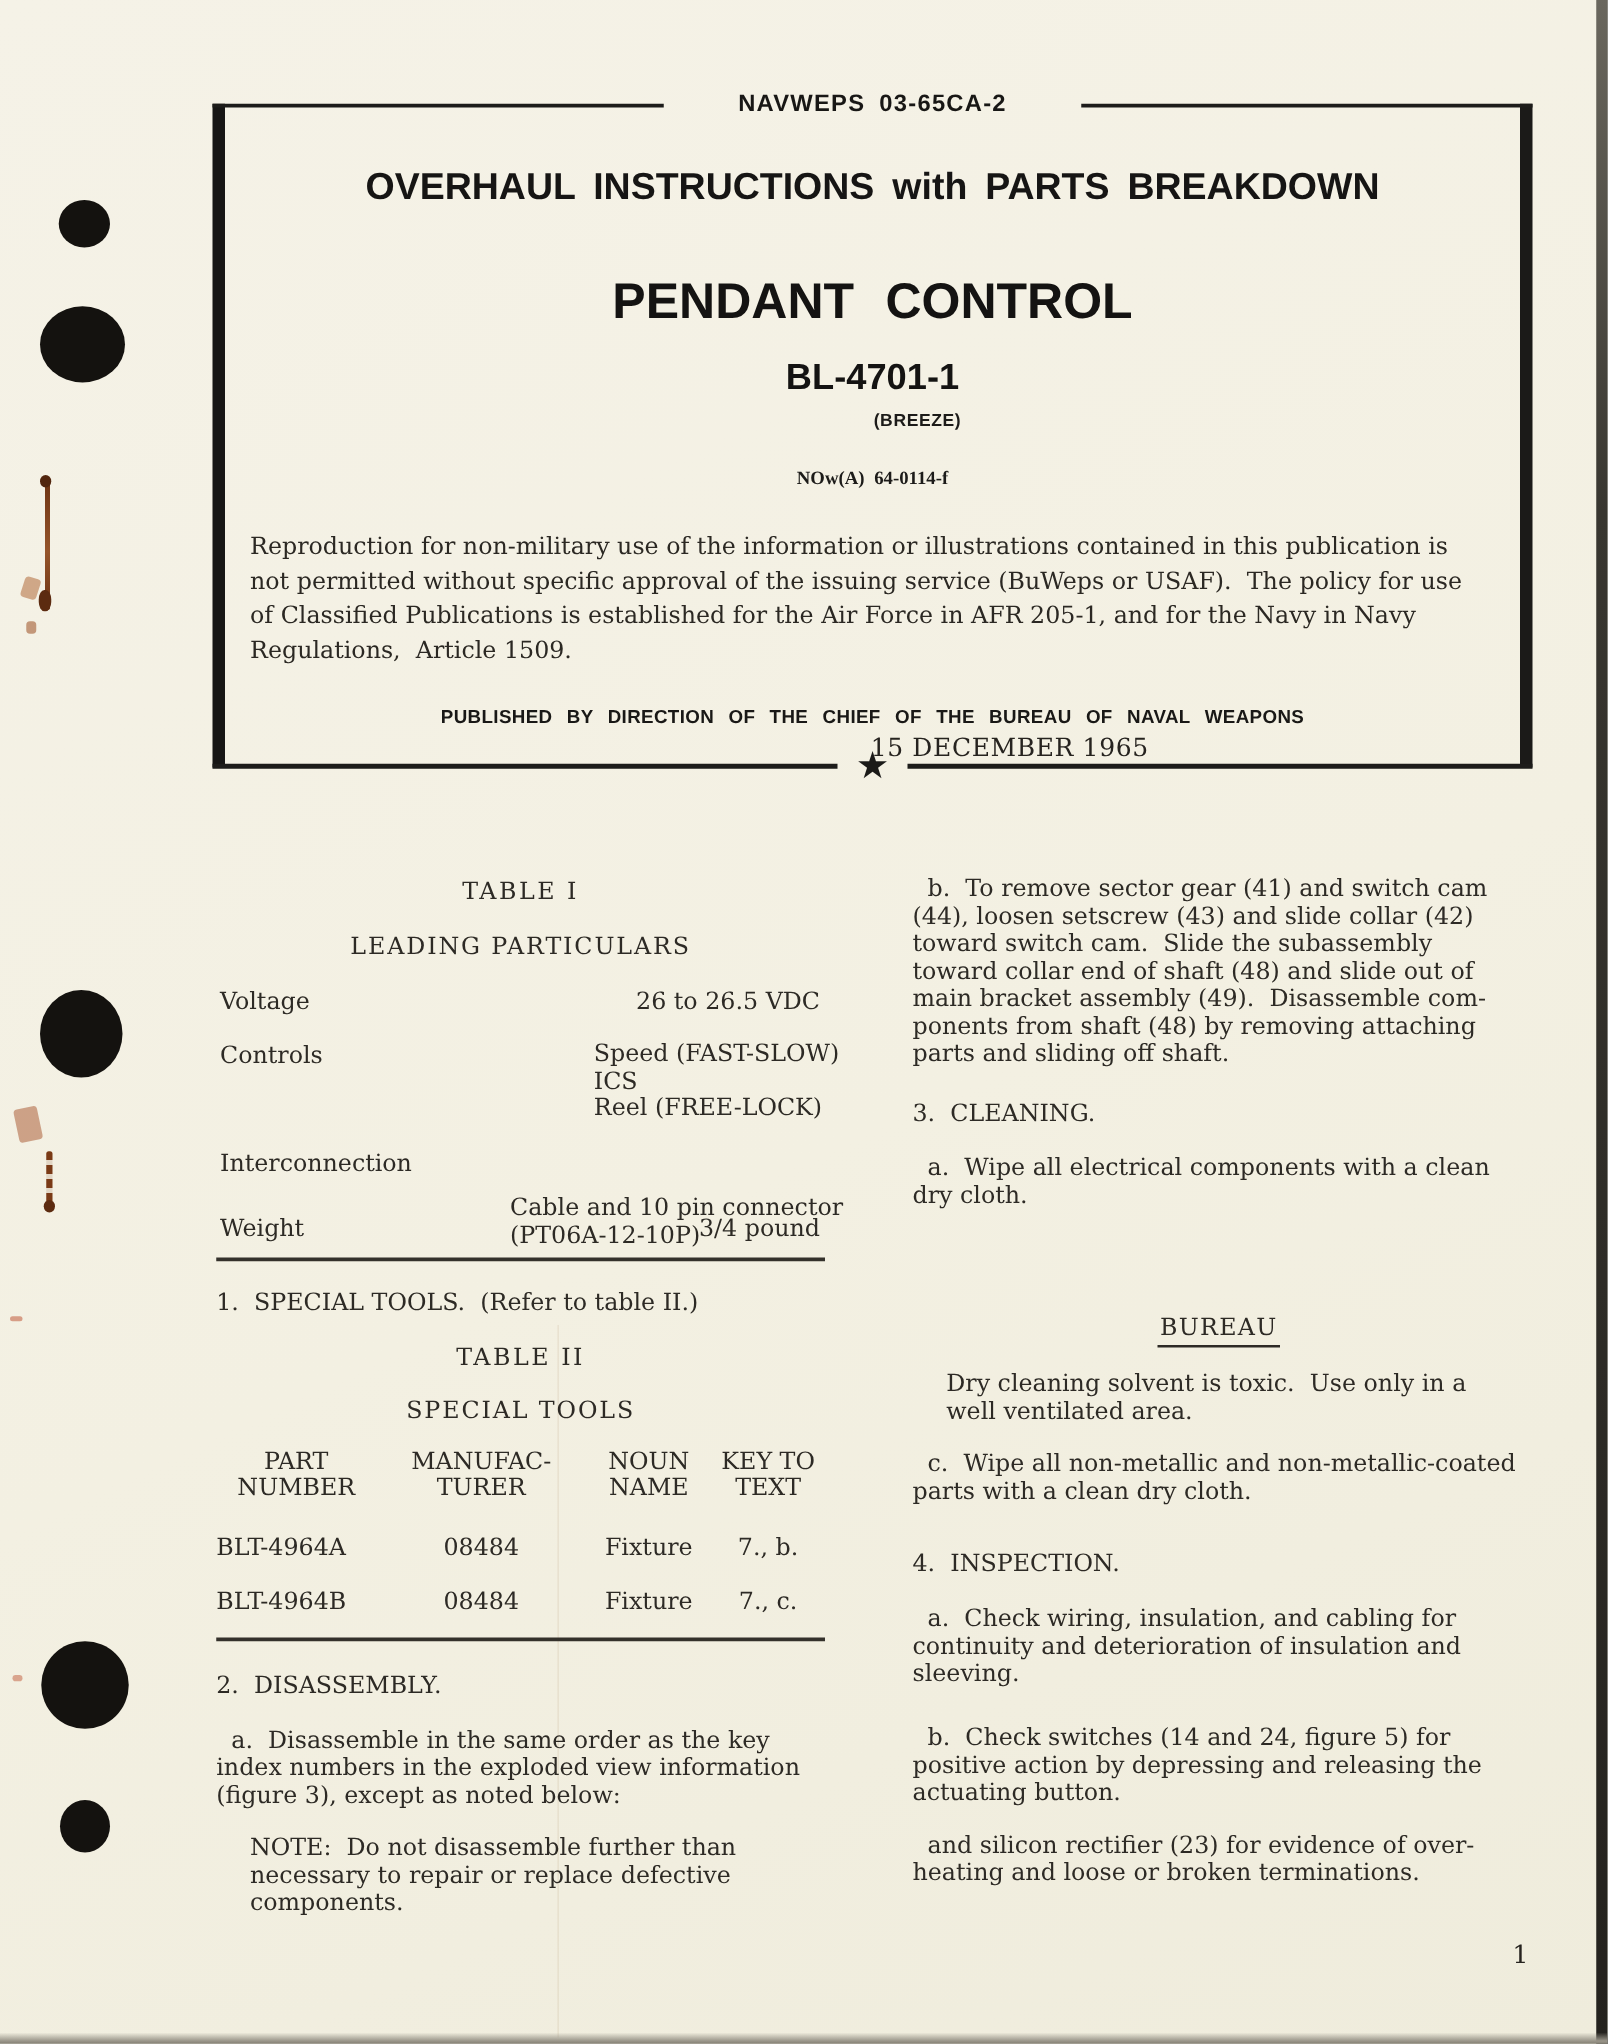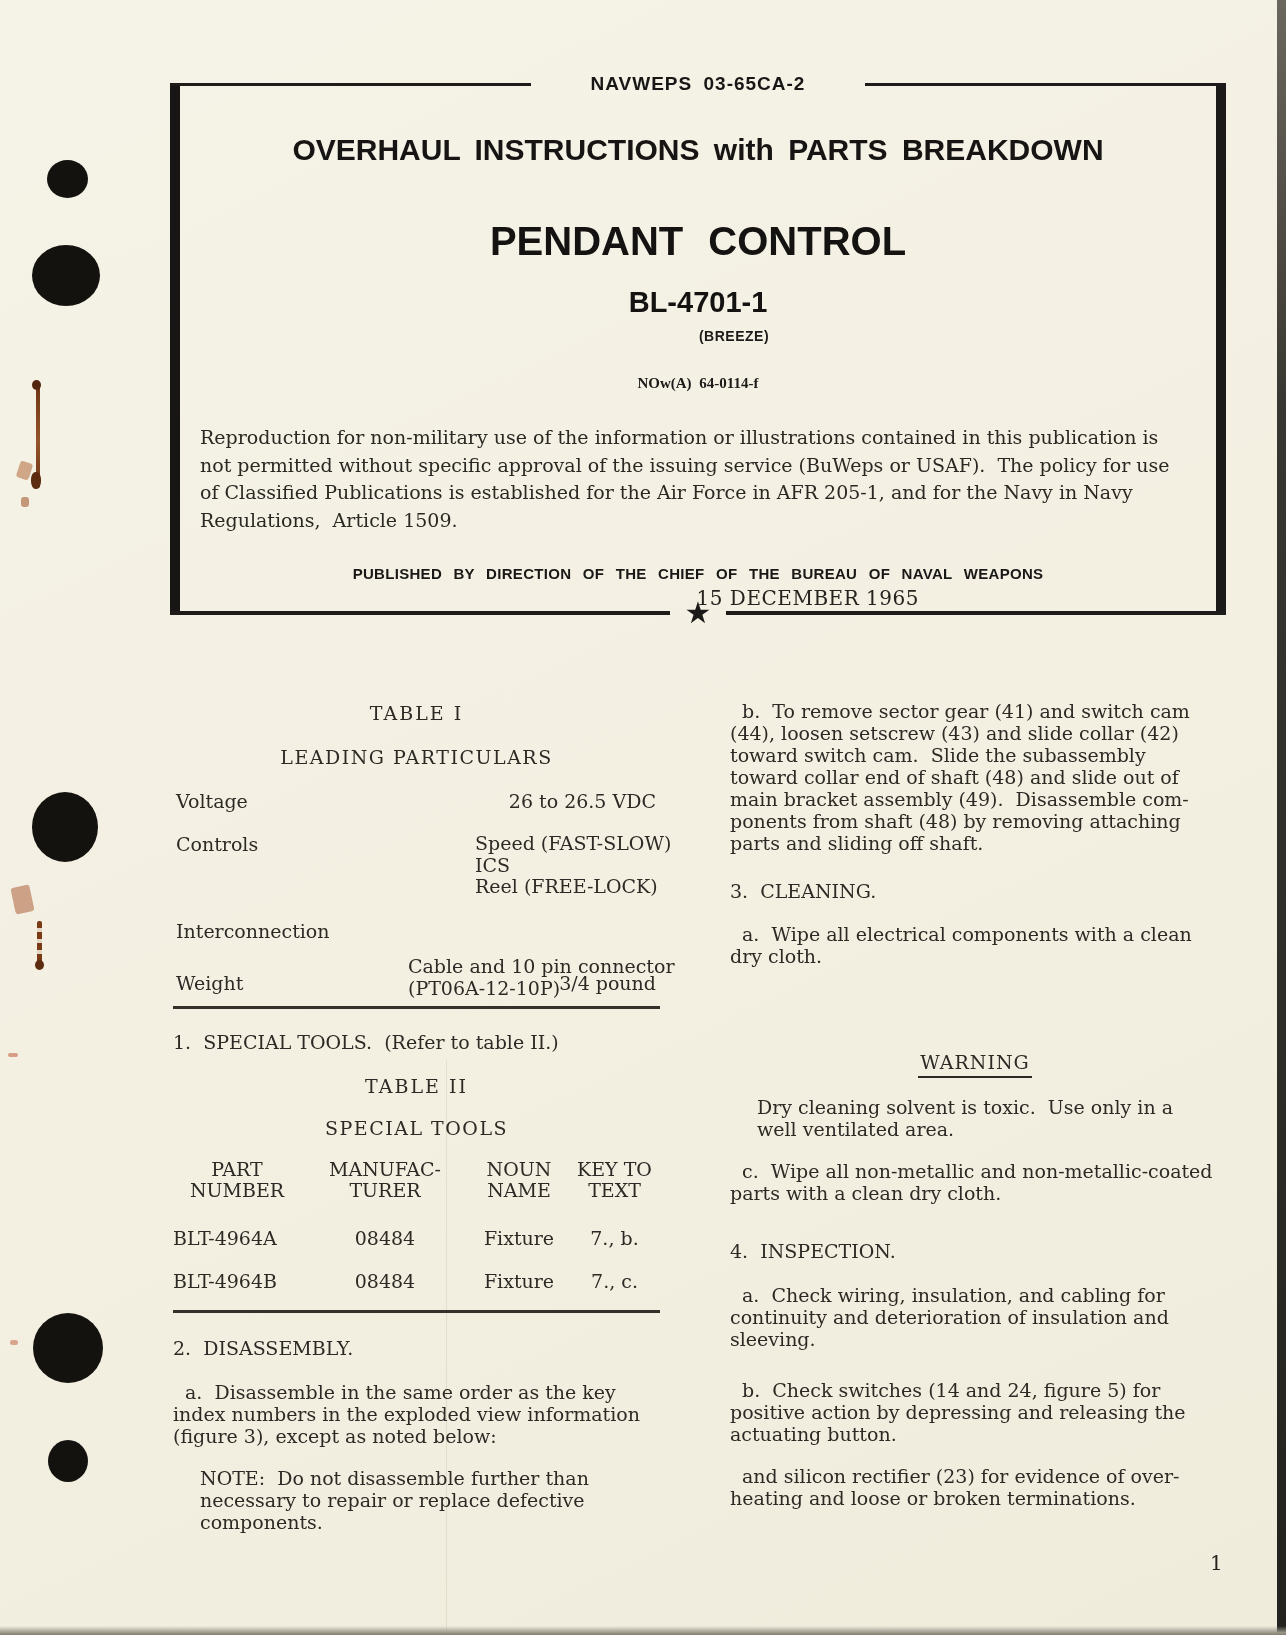--- a/index.html
+++ b/index.html
@@ -206,21 +206,21 @@
       <div>ponents from shaft (48) by removing attaching</div>
       <div>parts and sliding off shaft.</div>
     </div>
 
   <div class="abs rc b19 pre" style="top:880px;">3.  CLEANING.</div>
   <div class="abs rc b19 indent-first" style="top:923px;">
       <div>a.  Wipe all electrical components with a clean</div>
       <div>dry cloth.</div>
     </div>
 
-  <div class="abs warn-title b19 pre" style="top:1051px;"><span>WARNING</span></div>
+  <div class="abs warn-title b19 pre" style="top:1051px;"><span>BUREAU</span></div>
   <div class="abs b19" style="left:757px;width:440px;top:1096px;">
       <div>Dry cleaning solvent is toxic.  Use only in a</div>
       <div>well ventilated area.</div>
     </div>
 
   <div class="abs rc b19 indent-first" style="top:1160px;">
       <div>c.  Wipe all non-metallic and non-metallic-coated</div>
       <div>parts with a clean dry cloth.</div>
     </div>
 

